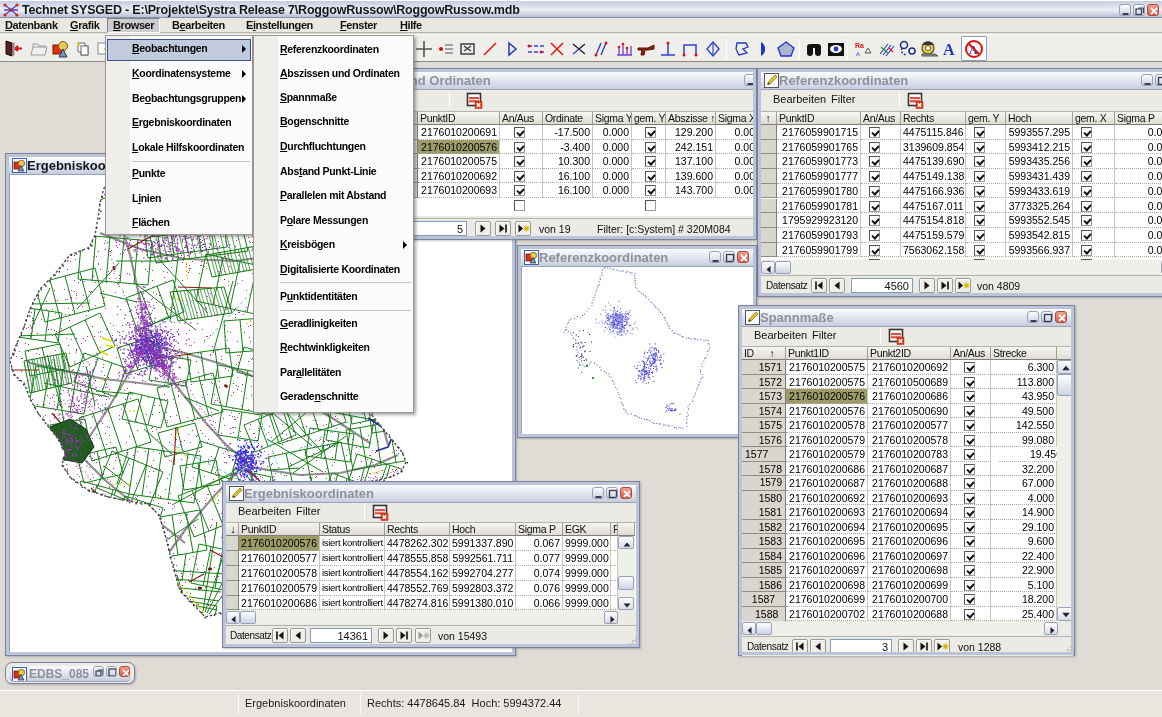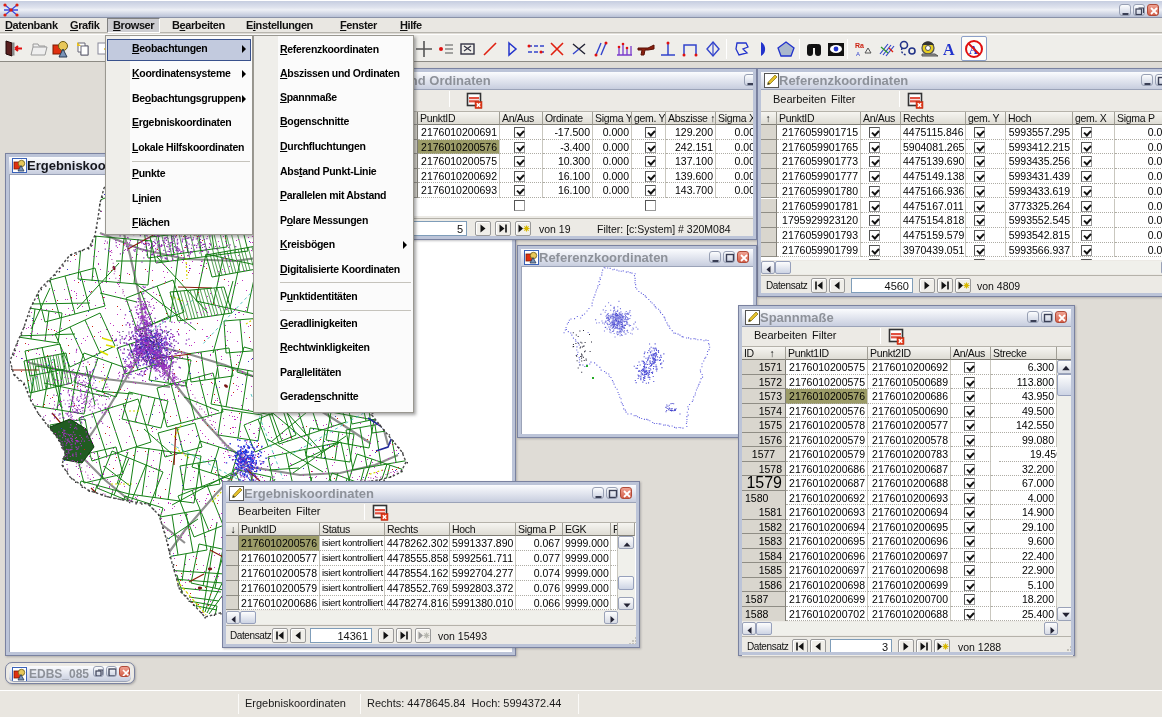--- a/index.html
+++ b/index.html
@@ -314,21 +314,21 @@
       <div class="cell" style="left:205px;top:13.0px;width:40px;height:14.7px"></div>
       <div class="cb" style="left:213px;top:15.0px"></div>
       <div class="cell r" style="left:245px;top:13.0px;width:67px;height:14.7px">5993557.295</div>
       <div class="cell" style="left:312px;top:13.0px;width:42px;height:14.7px"></div>
       <div class="cb" style="left:320px;top:15.0px"></div>
       <div class="cell r" style="left:354px;top:13.0px;width:62px;height:14.7px">0.000</div>
       <div class="rsel" style="left:0;top:27.7px;width:16px;height:14.7px"></div>
       <div class="cell r" style="left:16px;top:27.7px;width:84px;height:14.7px">2176059901765</div>
       <div class="cell" style="left:100px;top:27.7px;width:40px;height:14.7px"></div>
       <div class="cb" style="left:108px;top:29.7px"></div>
-      <div class="cell r" style="left:140px;top:27.7px;width:65px;height:14.7px">5904081.265</div>
+      <div class="cell r" style="left:140px;top:27.7px;width:65px;height:14.7px">3139609.854</div>
       <div class="cell" style="left:205px;top:27.7px;width:40px;height:14.7px"></div>
       <div class="cb" style="left:213px;top:29.7px"></div>
       <div class="cell r" style="left:245px;top:27.7px;width:67px;height:14.7px">5993412.215</div>
       <div class="cell" style="left:312px;top:27.7px;width:42px;height:14.7px"></div>
       <div class="cb" style="left:320px;top:29.7px"></div>
       <div class="cell r" style="left:354px;top:27.7px;width:62px;height:14.7px">0.000</div>
       <div class="rsel" style="left:0;top:42.4px;width:16px;height:14.7px"></div>
       <div class="cell r" style="left:16px;top:42.4px;width:84px;height:14.7px">2176059901773</div>
       <div class="cell" style="left:100px;top:42.4px;width:40px;height:14.7px"></div>
       <div class="cb" style="left:108px;top:44.4px"></div>
@@ -391,21 +391,21 @@
       <div class="cell" style="left:205px;top:115.9px;width:40px;height:14.7px"></div>
       <div class="cb" style="left:213px;top:117.9px"></div>
       <div class="cell r" style="left:245px;top:115.9px;width:67px;height:14.7px">5993542.815</div>
       <div class="cell" style="left:312px;top:115.9px;width:42px;height:14.7px"></div>
       <div class="cb" style="left:320px;top:117.9px"></div>
       <div class="cell r" style="left:354px;top:115.9px;width:62px;height:14.7px">0.000</div>
       <div class="rsel" style="left:0;top:130.6px;width:16px;height:14.7px"></div>
       <div class="cell r" style="left:16px;top:130.6px;width:84px;height:14.7px">2176059901799</div>
       <div class="cell" style="left:100px;top:130.6px;width:40px;height:14.7px"></div>
       <div class="cb" style="left:108px;top:132.6px"></div>
-      <div class="cell r" style="left:140px;top:130.6px;width:65px;height:14.7px">3970439.051</div>
+      <div class="cell r" style="left:140px;top:130.6px;width:65px;height:14.7px">7563062.158</div>
       <div class="cell" style="left:205px;top:130.6px;width:40px;height:14.7px"></div>
       <div class="cb" style="left:213px;top:132.6px"></div>
       <div class="cell r" style="left:245px;top:130.6px;width:67px;height:14.7px">5993566.937</div>
       <div class="cell" style="left:312px;top:130.6px;width:42px;height:14.7px"></div>
       <div class="cb" style="left:320px;top:132.6px"></div>
       <div class="cell r" style="left:354px;top:130.6px;width:62px;height:14.7px">0.000</div>
       <div class="cb e" style="left:108px;top:147.29999999999998px"></div>
       <div class="cb e" style="left:213px;top:147.29999999999998px"></div>
       <div class="cb e" style="left:320px;top:147.29999999999998px"></div>
     </div>
@@ -569,39 +569,39 @@
       <div class="cell r" style="left:126px;top:71.0px;width:83px;height:14.5px">2176010200577</div>
       <div class="cell" style="left:209px;top:71.0px;width:40px;height:14.5px"></div>
       <div class="cb" style="left:222px;top:73.0px"></div>
       <div class="cell r" style="left:249px;top:71.0px;width:66px;height:14.5px">142.550</div>
       <div class="rsel" style="left:0;top:85.5px;width:44px;height:14.5px;font-size:10.5px;text-align:right;padding:0 3px;line-height:14px;color:#000">1576</div>
       <div class="cell r" style="left:44px;top:85.5px;width:82px;height:14.5px">2176010200579</div>
       <div class="cell r" style="left:126px;top:85.5px;width:83px;height:14.5px">2176010200578</div>
       <div class="cell" style="left:209px;top:85.5px;width:40px;height:14.5px"></div>
       <div class="cb" style="left:222px;top:87.5px"></div>
       <div class="cell r" style="left:249px;top:85.5px;width:66px;height:14.5px">99.080</div>
-      <div class="rsel" style="left:0;top:100.0px;width:44px;height:14.5px;font-size:10.5px;text-align:center;padding:0 3px;line-height:14px;color:#000">1577</div>
+      <div class="rsel" style="left:0;top:100.0px;width:44px;height:14.5px;font-size:10.5px;text-align:left;padding:0 3px;line-height:14px;color:#000">1577</div>
       <div class="cell r" style="left:44px;top:100.0px;width:82px;height:14.5px">2176010200579</div>
       <div class="cell r" style="left:126px;top:100.0px;width:83px;height:14.5px">2176010200783</div>
       <div class="cell" style="left:209px;top:100.0px;width:40px;height:14.5px"></div>
       <div class="cb" style="left:222px;top:102.0px"></div>
       <div class="cell r" style="left:257px;top:100.0px;width:66px;height:14.5px">19.450</div>
       <div class="rsel" style="left:0;top:114.5px;width:44px;height:14.5px;font-size:10.5px;text-align:right;padding:0 3px;line-height:14px;color:#000">1578</div>
       <div class="cell r" style="left:44px;top:114.5px;width:82px;height:14.5px">2176010200686</div>
       <div class="cell r" style="left:126px;top:114.5px;width:83px;height:14.5px">2176010200687</div>
       <div class="cell" style="left:209px;top:114.5px;width:40px;height:14.5px"></div>
       <div class="cb" style="left:222px;top:116.5px"></div>
       <div class="cell r" style="left:249px;top:114.5px;width:66px;height:14.5px">32.200</div>
-      <div class="rsel" style="left:0;top:129.0px;width:44px;height:14.5px;font-size:16px;text-align:right;padding:0 3px;line-height:14px;color:#000">1579</div>
+      <div class="rsel" style="left:0;top:129.0px;width:44px;height:14.5px;font-size:10px;text-align:right;padding:0 3px;line-height:14px;color:#000">1579</div>
       <div class="cell r" style="left:44px;top:129.0px;width:82px;height:14.5px">2176010200687</div>
       <div class="cell r" style="left:126px;top:129.0px;width:83px;height:14.5px">2176010200688</div>
       <div class="cell" style="left:209px;top:129.0px;width:40px;height:14.5px"></div>
       <div class="cb" style="left:222px;top:131.0px"></div>
       <div class="cell r" style="left:249px;top:129.0px;width:66px;height:14.5px">67.000</div>
-      <div class="rsel" style="left:0;top:143.5px;width:44px;height:17px;font-size:10.5px;text-align:left;padding:0 3px;line-height:14px;color:#000">1580</div>
+      <div class="rsel" style="left:0;top:143.5px;width:44px;height:17px;font-size:10.5px;text-align:right;padding:0 3px;line-height:14px;color:#000">1580</div>
       <div class="cell r" style="left:44px;top:143.5px;width:82px;height:14.5px">2176010200692</div>
       <div class="cell r" style="left:126px;top:143.5px;width:83px;height:14.5px">2176010200693</div>
       <div class="cell" style="left:209px;top:143.5px;width:40px;height:14.5px"></div>
       <div class="cb" style="left:222px;top:145.5px"></div>
       <div class="cell r" style="left:249px;top:143.5px;width:66px;height:14.5px">4.000</div>
       <div class="rsel" style="left:0;top:158.0px;width:44px;height:14.5px;font-size:10.5px;text-align:right;padding:0 3px;line-height:14px;color:#000">1581</div>
       <div class="cell r" style="left:44px;top:158.0px;width:82px;height:14.5px">2176010200693</div>
       <div class="cell r" style="left:126px;top:158.0px;width:83px;height:14.5px">2176010200694</div>
       <div class="cell" style="left:209px;top:158.0px;width:40px;height:14.5px"></div>
       <div class="cb" style="left:222px;top:160.0px"></div>
@@ -629,27 +629,27 @@
       <div class="cell r" style="left:126px;top:216.0px;width:83px;height:14.5px">2176010200698</div>
       <div class="cell" style="left:209px;top:216.0px;width:40px;height:14.5px"></div>
       <div class="cb" style="left:222px;top:218.0px"></div>
       <div class="cell r" style="left:249px;top:216.0px;width:66px;height:14.5px">22.900</div>
       <div class="rsel" style="left:0;top:230.5px;width:44px;height:14.5px;font-size:10.5px;text-align:right;padding:0 3px;line-height:14px;color:#000">1586</div>
       <div class="cell r" style="left:44px;top:230.5px;width:82px;height:14.5px">2176010200698</div>
       <div class="cell r" style="left:126px;top:230.5px;width:83px;height:14.5px">2176010200699</div>
       <div class="cell" style="left:209px;top:230.5px;width:40px;height:14.5px"></div>
       <div class="cb" style="left:222px;top:232.5px"></div>
       <div class="cell r" style="left:249px;top:230.5px;width:66px;height:14.5px">5.100</div>
-      <div class="rsel" style="left:0;top:245.0px;width:44px;height:14.5px;font-size:10.5px;text-align:left;padding:0 3px;line-height:14px;color:#000">1587</div>
+      <div class="rsel" style="left:0;top:245.0px;width:44px;height:14.5px;font-size:10.5px;text-align:center;padding:0 3px;line-height:14px;color:#000">1587</div>
       <div class="cell r" style="left:44px;top:245.0px;width:82px;height:14.5px">2176010200699</div>
       <div class="cell r" style="left:126px;top:245.0px;width:83px;height:14.5px">2176010200700</div>
       <div class="cell" style="left:209px;top:245.0px;width:40px;height:14.5px"></div>
       <div class="cb" style="left:222px;top:247.0px"></div>
       <div class="cell r" style="left:249px;top:245.0px;width:66px;height:14.5px">18.200</div>
-      <div class="rsel" style="left:0;top:259.5px;width:44px;height:18px;font-size:10.5px;text-align:left;padding:0 3px;line-height:14px;color:#000">1588</div>
+      <div class="rsel" style="left:0;top:259.5px;width:44px;height:18px;font-size:10.5px;text-align:left;padding:0 13px;line-height:14px;color:#000">1588</div>
       <div class="cell r" style="left:44px;top:259.5px;width:82px;height:14.5px">2176010200702</div>
       <div class="cell r" style="left:126px;top:259.5px;width:83px;height:14.5px">2176010200688</div>
       <div class="cell" style="left:209px;top:259.5px;width:40px;height:14.5px"></div>
       <div class="cb" style="left:222px;top:261.5px"></div>
       <div class="cell r" style="left:249px;top:259.5px;width:66px;height:14.5px">25.400</div>
       <div class="sb" style="left:315px;top:13px;width:16px;height:261px">
         <div class="sbtn" style="left:0;top:0;width:16px;height:14px"><svg viewBox="0 0 14 13" width="16" height="14">
             <path d="M3.5,8.5 L7,4.5 L10.5,8.5 Z" fill="#223"></path>
           </svg></div>
         <div class="sthumb" style="left:0;top:14px;width:16px;height:22px"></div>
@@ -881,20 +881,21 @@
 </div>
 <div class="abs" id="titlebar">
     <svg class="abs" style="left:3px;top:2px" width="16" height="14" viewBox="0 0 16 14">
       <path d="M2,2 L8,7 L14,2 M2,12 L8,7 L14,12 M1,7 L15,7" stroke="#3a4ae0" stroke-width="1.3" fill="none"></path>
       <circle cx="2" cy="2" r="1.6" fill="#e02010"></circle>
       <circle cx="14" cy="2" r="1.6" fill="#e02010"></circle>
       <circle cx="2" cy="12" r="1.6" fill="#e02010"></circle>
       <circle cx="14" cy="12" r="1.6" fill="#e02010"></circle>
       <circle cx="8" cy="7" r="1.8" fill="#e02010"></circle>
     </svg>
+<span class="t">Technet SYSGED - E:\Projekte\Systra Release 7\RoggowRussow\RoggowRussow.mdb</span>
 <div class="wbtns" style="right:3px;top:3px">
       <div class="wb">
         <svg class="g" viewBox="0 0 12 12">
           <rect x="2.5" y="8" width="6" height="2" fill="#3a3f55"></rect>
         </svg>
       </div>
       <div class="wb">
         <svg class="g" viewBox="0 0 12 12">
           <rect x="2" y="4" width="5.5" height="5.5" fill="none" stroke="#3a3f55" stroke-width="1.2"></rect>
           <path d="M4.5,3 h5 v5" fill="none" stroke="#3a3f55" stroke-width="1.2"></path>

